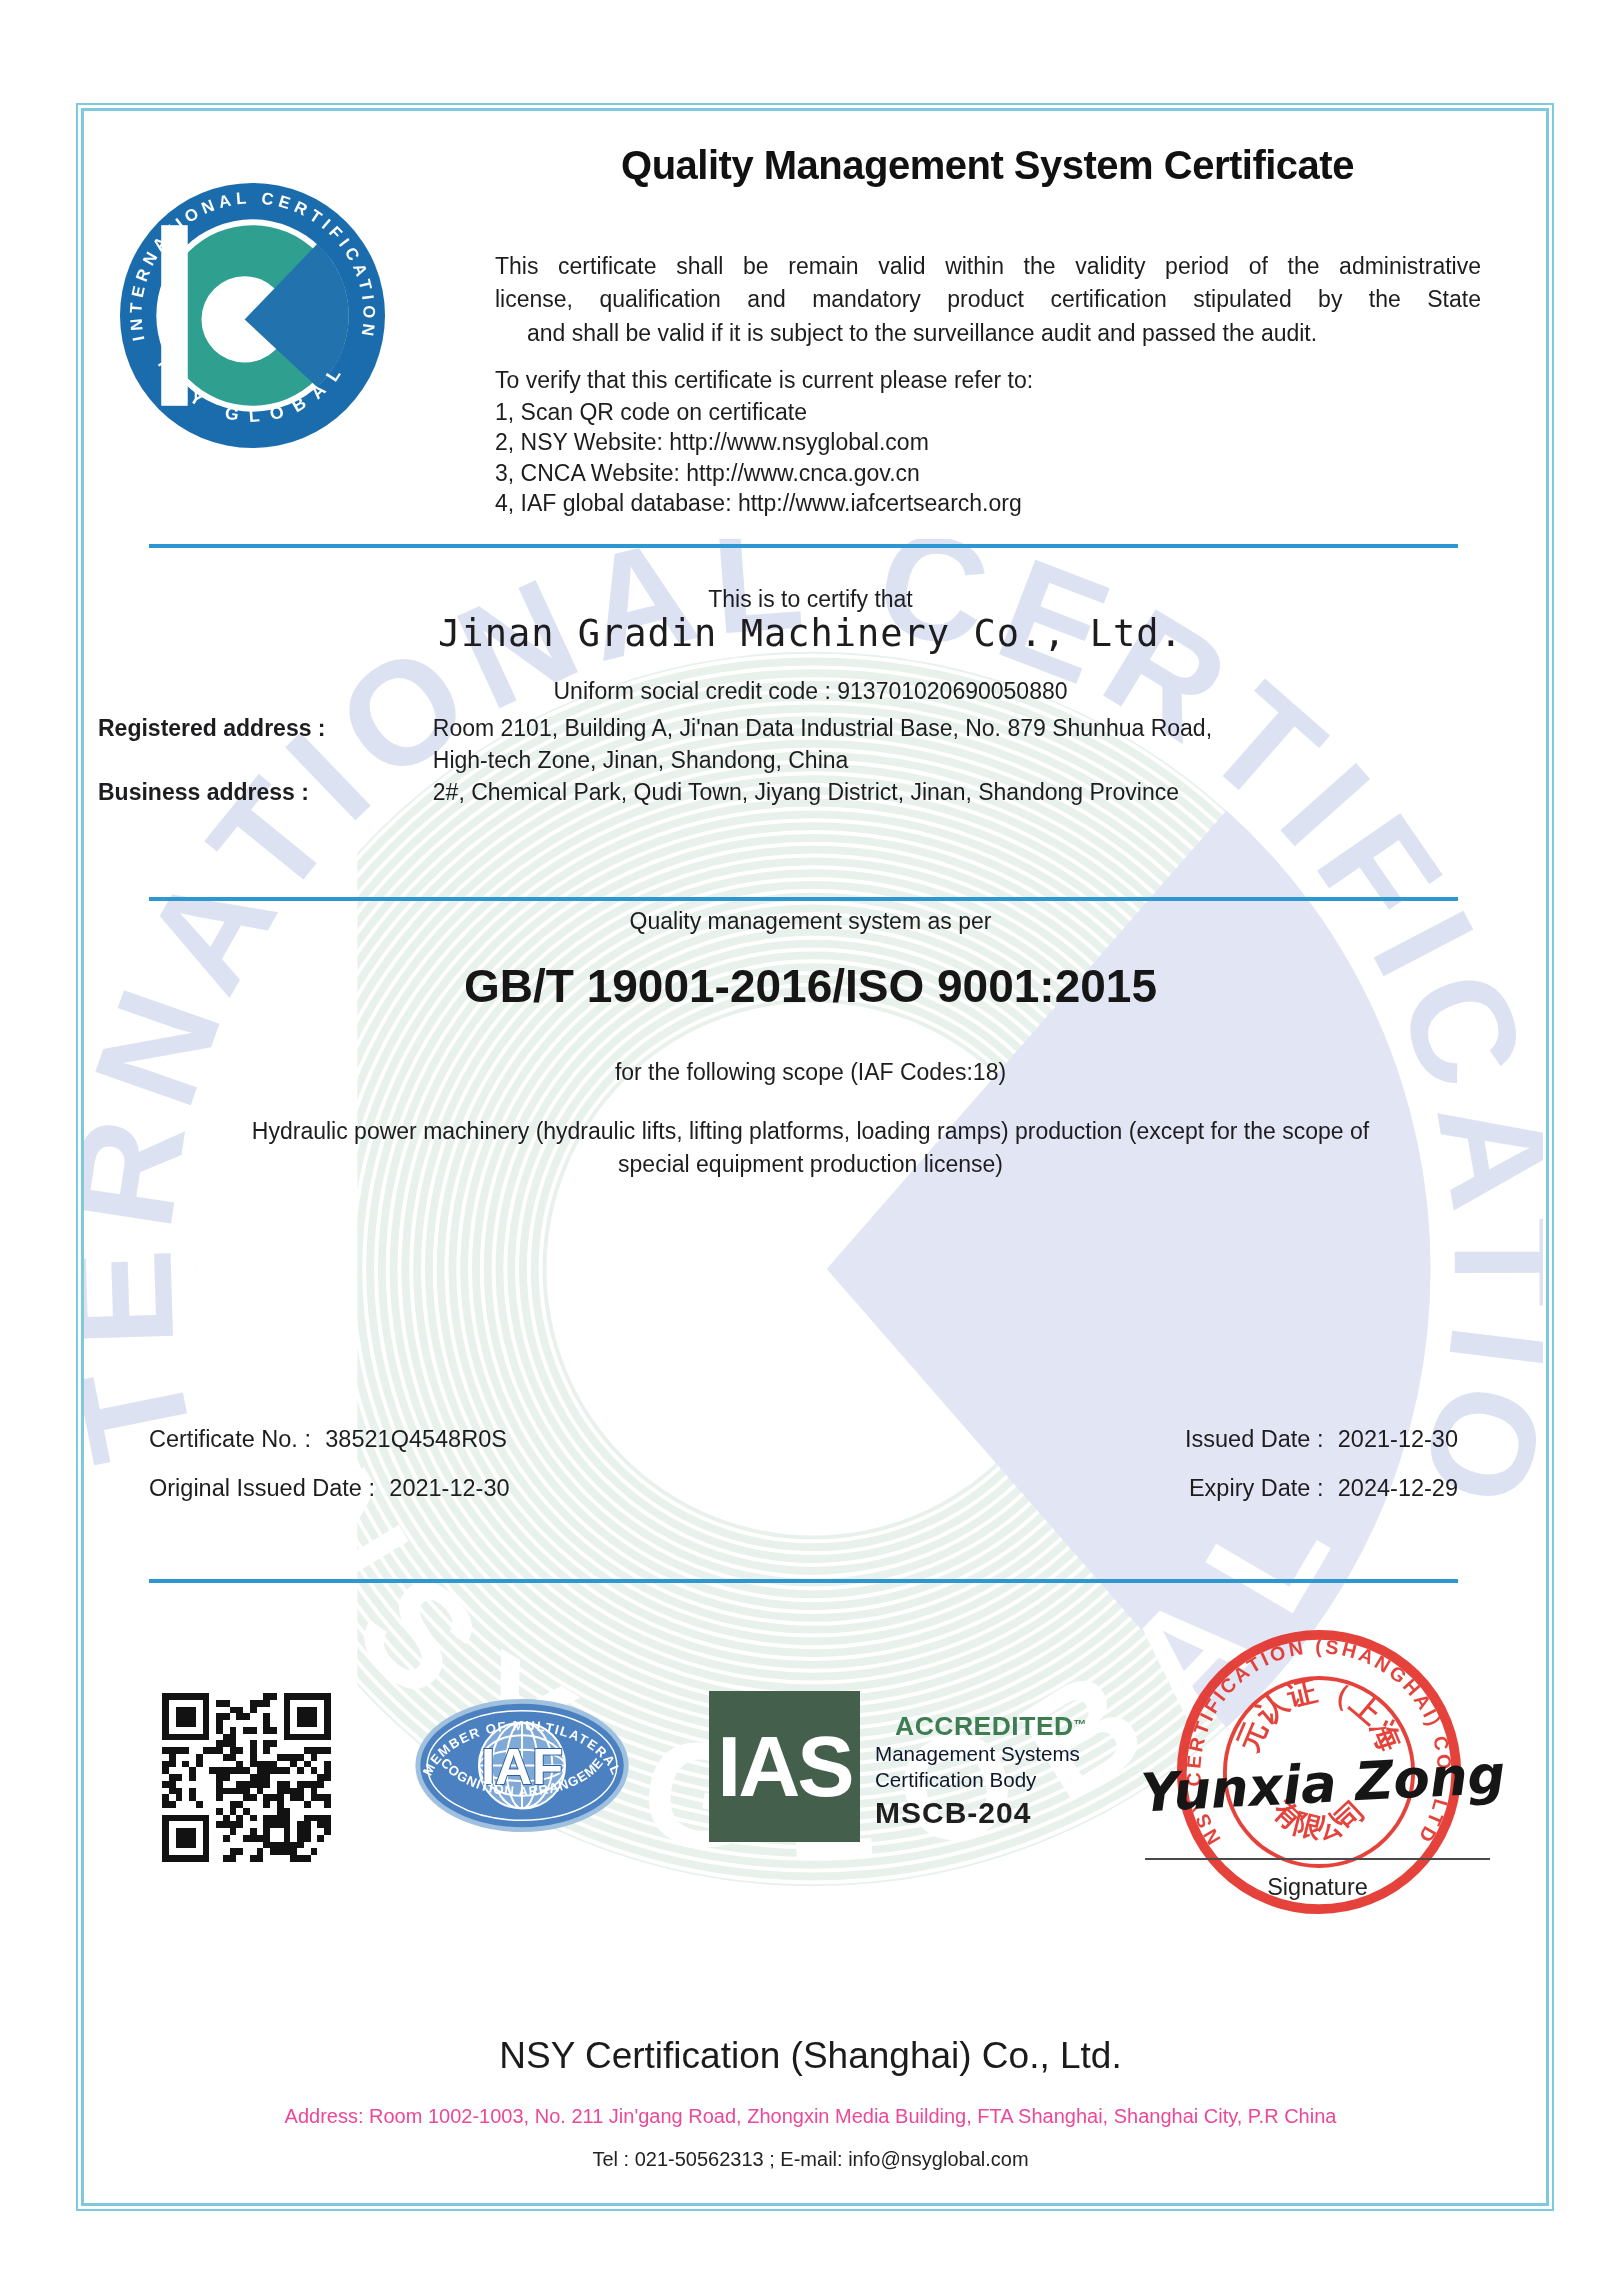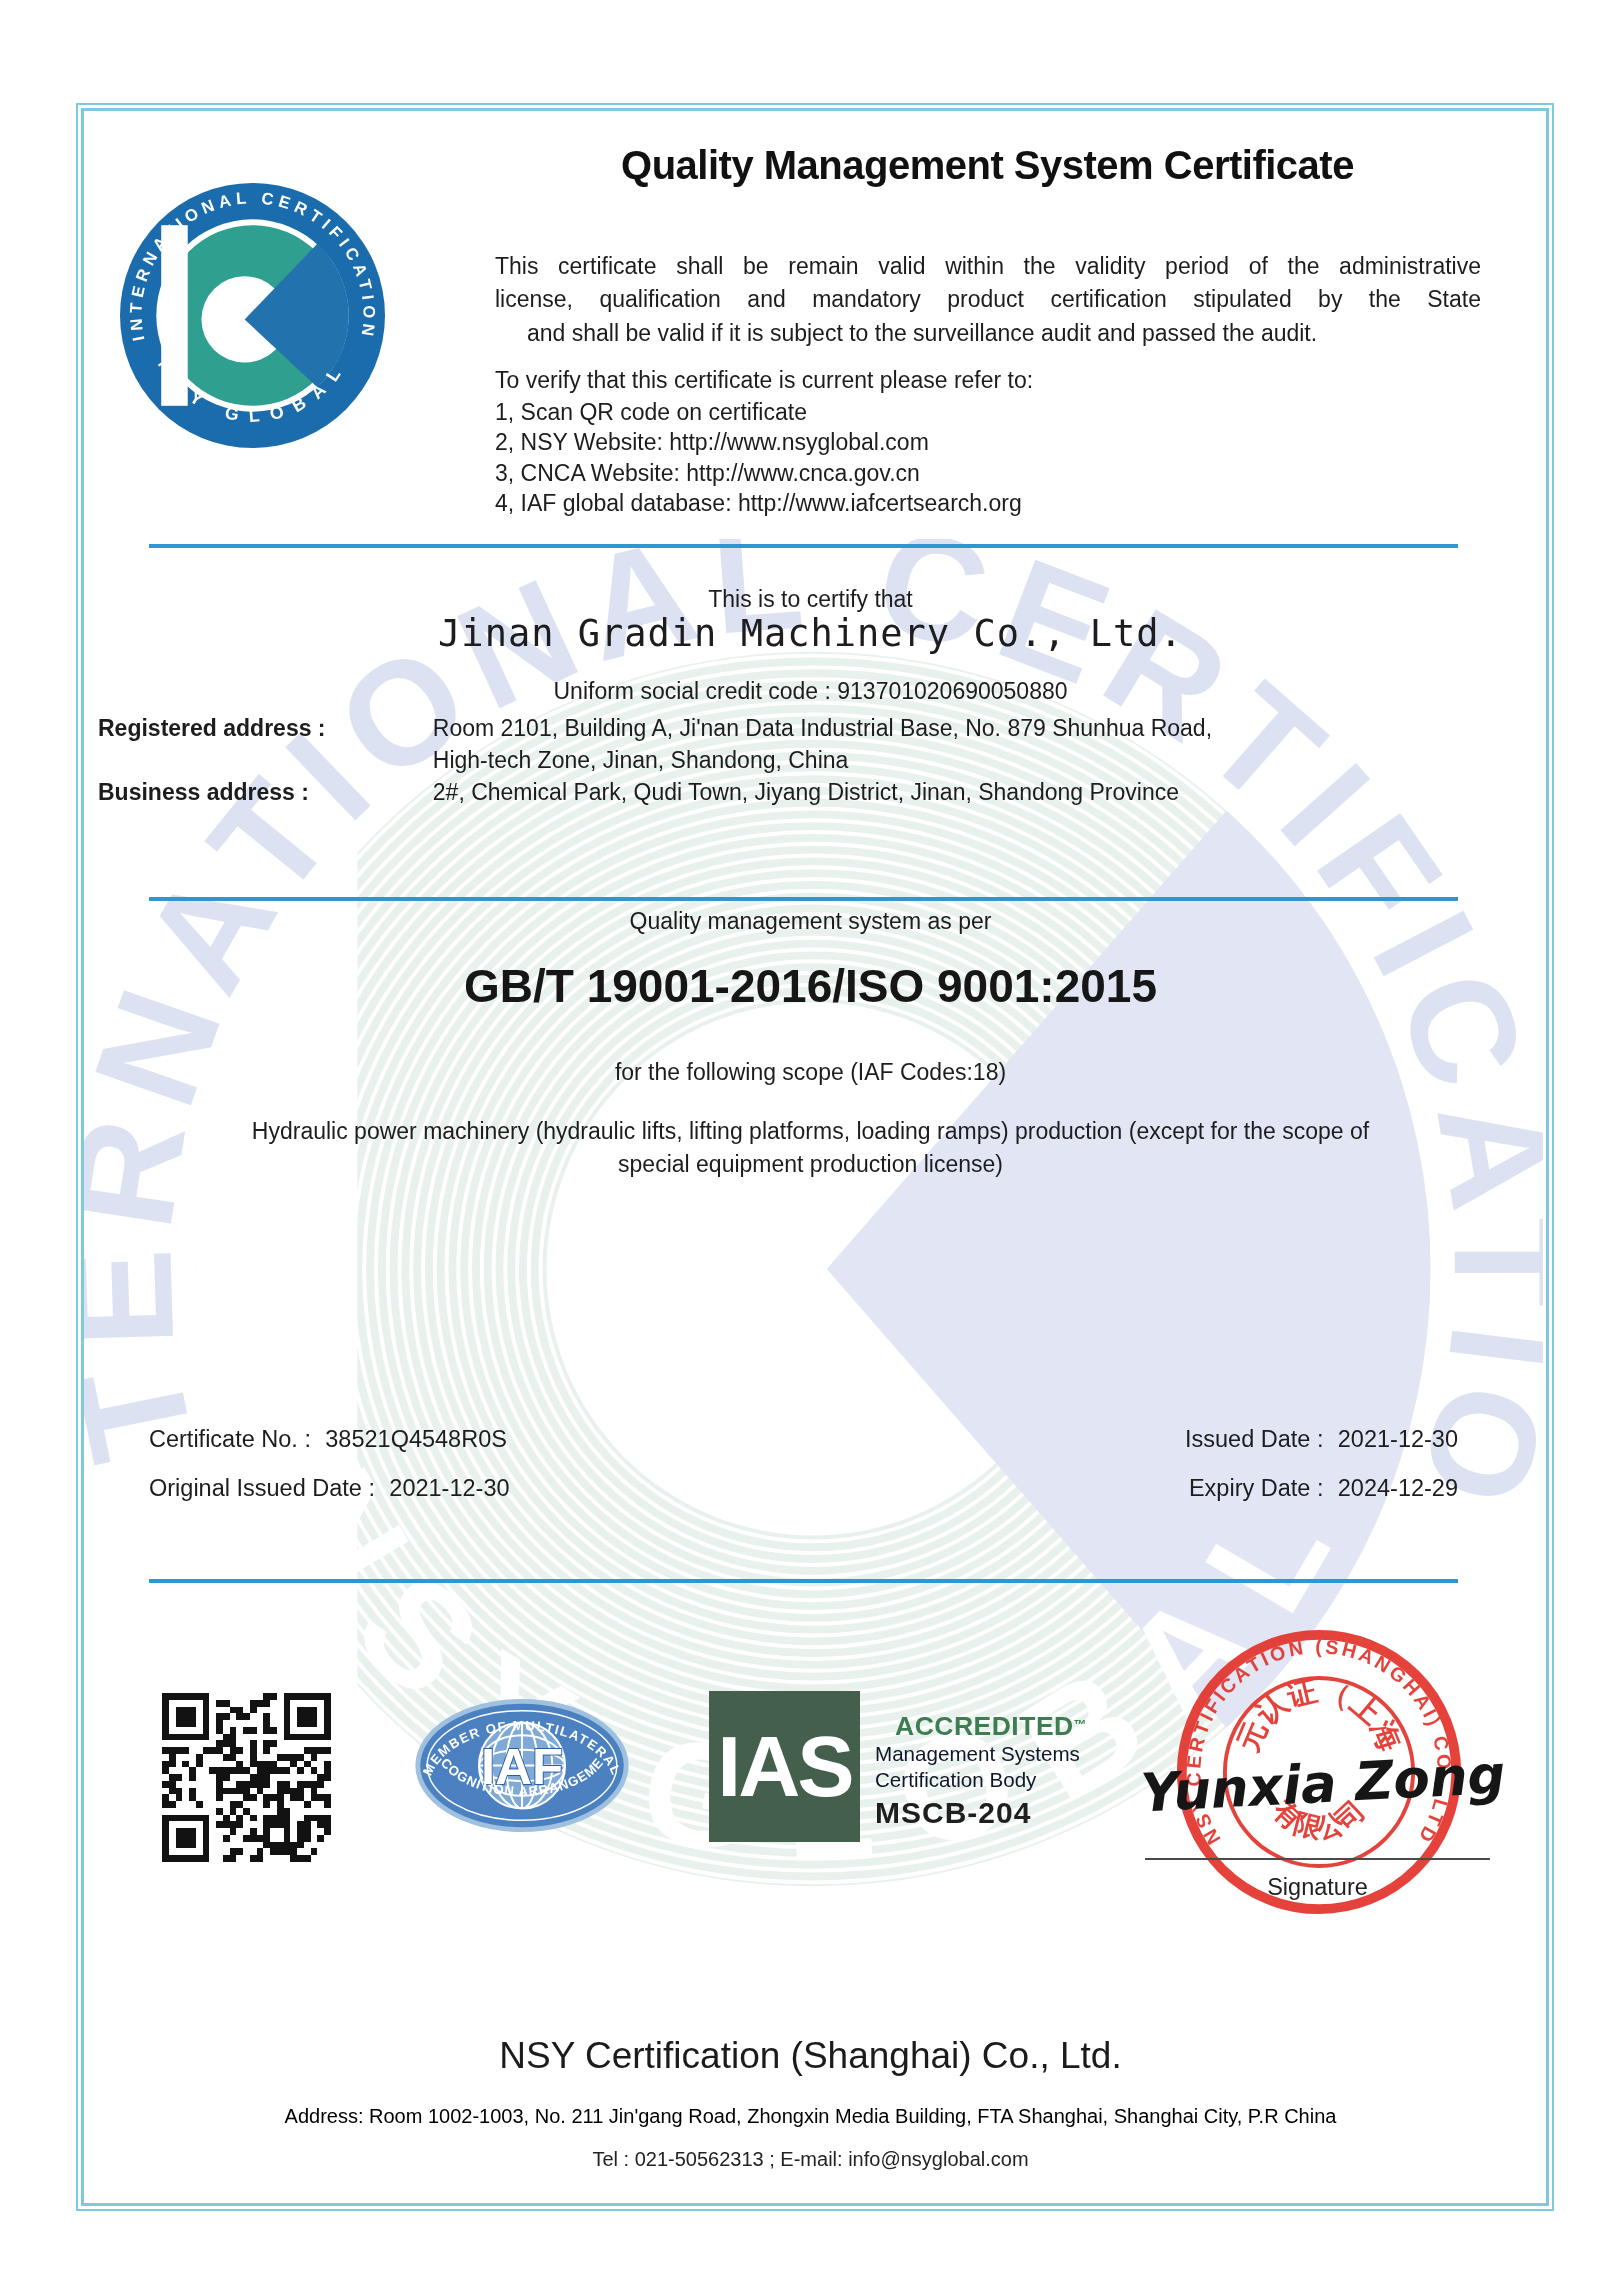--- a/index.html
+++ b/index.html
@@ -43,21 +43,21 @@
   .ias-accredited{font-size:26.5px;font-weight:bold;color:#3e7c52;letter-spacing:0.5px;margin-left:20px;}
   .ias-tm{font-size:12.7px;vertical-align:super;color:#3e7c52;font-weight:bold;}
   .ias-sub{font-size:20.6px;color:#0f172a;margin-top:4.9px;}
   .ias-code{font-size:30px;font-weight:bold;color:#1f1f1f;margin-top:7.8px;letter-spacing:1px;}
   .sig-name{left:1127px;top:1753px;width:392px;text-align:center;font-size:53px;
             font-family:"DejaVu Sans",sans-serif;font-style:italic;font-weight:600;
             color:#161616;transform:rotate(-3deg);z-index:4;}
   .sig-line{left:1145px;top:1858px;width:345px;height:2px;background:#4a4a4a;z-index:4;}
   .sig-label{left:1145px;top:1874px;width:345px;font-size:23.5px;color:#222;z-index:4;}
   .footer-name{left:0;top:2035px;width:1621px;font-size:37px;color:#1b1b1b;}
-  .footer-addr{left:0;top:2105px;width:1621px;font-size:20px;color:#000000;}
+  .footer-addr{left:0;top:2105px;width:1621px;font-size:20px;color:#ec4899;}
   .footer-tel{left:0;top:2148px;width:1621px;font-size:20px;color:#222;}
   .z2{z-index:2;}
 </style>
 </head>
 <body>
 
 <div class="page">
 
   <svg class="abs" style="left:83px;top:539px;z-index:0;" width="1460" height="1460" viewBox="-745 -745 1490 1490">
     <g transform="translate(0,0)">

